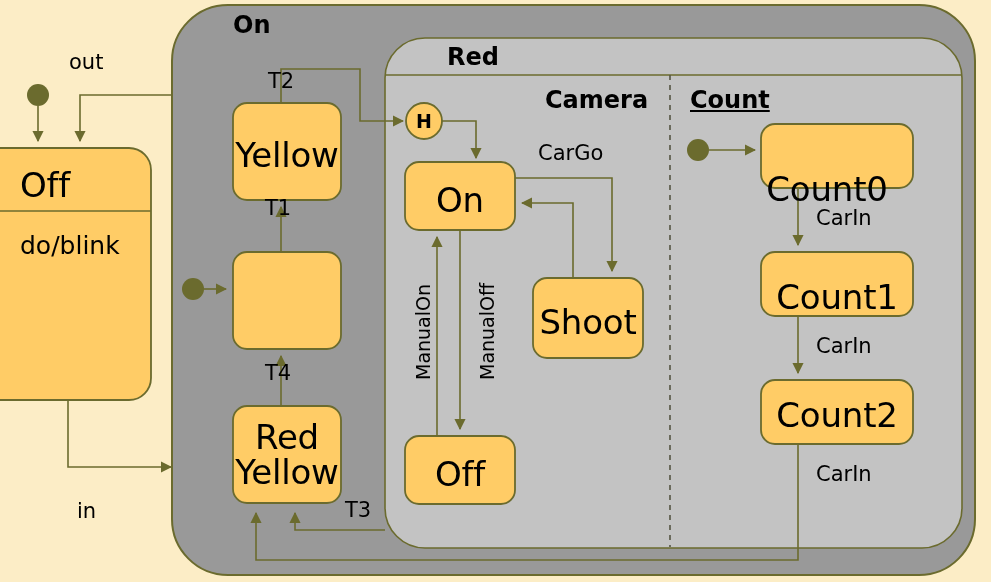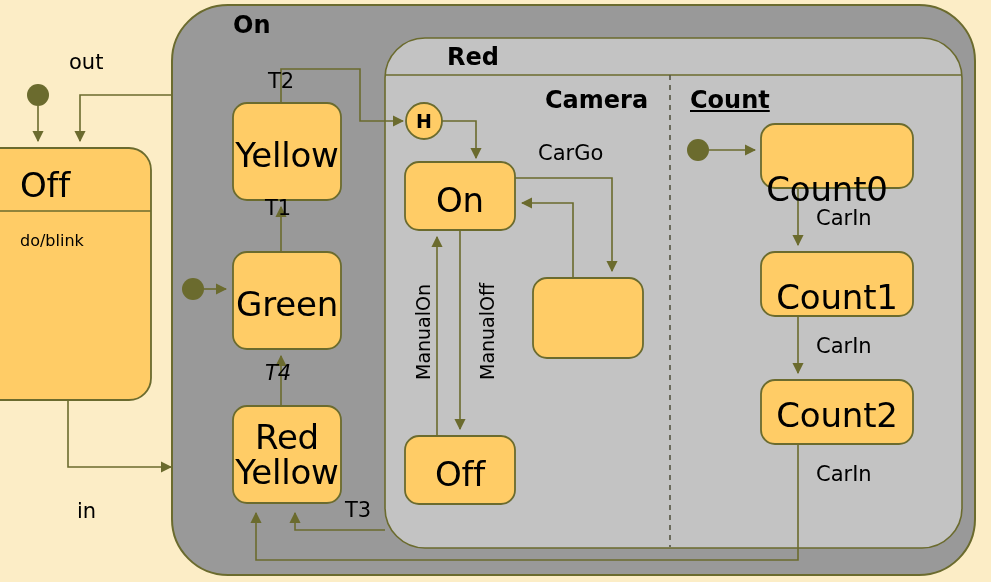--- a/index.html
+++ b/index.html
@@ -129,42 +129,42 @@
 
     <path d="M 798 444 L 798 560 L 256 560 L 256 513" stroke="#6b6b2e" stroke-width="1.6" fill="none" marker-end="url(#arrow)"></path>
 
     <path d="M 385 530 L 295 530 L 295 513" stroke="#6b6b2e" stroke-width="1.6" fill="none" marker-end="url(#arrow)"></path>
   </svg>
 
   <div class="lbl trans-lbl" style="left:69px; top:52px;">out</div>
   <div class="lbl trans-lbl" style="left:77px; top:489px;margin-top:12px;">in</div>
 
   <div class="lbl state-name" style="left:20px; top:168px;">Off</div>
-  <div class="lbl" style="left:20px; top:233px; font-size:16px;">do/blink</div>
+  <div class="lbl" style="left:20px; top:233px; font-size:25px;">do/blink</div>
 
   <div class="lbl region-name" style="left:233px; top:13px;">On</div>
 
   <div class="lbl state-name center-text" style="left:233px; top:138px; width:108px;">Yellow</div>
-  <div class="lbl state-name center-text" style="left:233px; top:287px; width:108px;">Green</div>
   <div class="lbl state-name center-text" style="left:233px; top:420px; width:108px;">Red</div>
   <div class="lbl state-name center-text" style="left:233px; top:455px; width:108px;">Yellow</div>
 
   <div class="lbl trans-lbl" style="left:265px; top:198px;">T1</div>
   <div class="lbl trans-lbl" style="left:268px; top:71px;">T2</div>
   <div class="lbl trans-lbl" style="left:345px; top:500px;">T3</div>
-  <div class="lbl trans-lbl" style="left:265px; top:363px;font-style:italic;">T4</div>
+  <div class="lbl trans-lbl" style="left:265px; top:363px;">T4</div>
 
   <div class="lbl region-name" style="left:447px; top:45px;">Red</div>
   <div class="lbl region-name" style="left:545px; top:88px;">Camera</div>
   <div class="lbl region-name" style="left:690px; top:88px;text-decoration:underline;">Count</div>
 
   <div class="lbl h-lbl center-text" style="left:406px; top:112px; width:36px;">H</div>
 
   <div class="lbl state-name center-text" style="left:405px; top:183px; width:110px;">On</div>
   <div class="lbl state-name center-text" style="left:405px; top:457px; width:110px;">Off</div>
+  <div class="lbl state-name center-text" style="left:533px; top:305px; width:110px;">Shoot</div>
 
   <div class="lbl trans-lbl" style="left:538px; top:143px;">CarGo</div>
   <div class="lbl vert-lbl" style="left:414px; top:380px; transform: rotate(-90deg);">ManualOn</div>
   <div class="lbl vert-lbl" style="left:478px; top:380px; transform: rotate(-90deg);">ManualOff</div>
 
   <div class="lbl state-name center-text" style="left:761px; top:160px; width:132px;margin-top:12px;">Count0</div>
   <div class="lbl state-name center-text" style="left:761px; top:270px; width:152px;margin-top:10px;">Count1</div>
   <div class="lbl state-name center-text" style="left:761px; top:398px; width:152px;">Count2</div>
 
   <div class="lbl trans-lbl" style="left:816px; top:208px;">CarIn</div>

